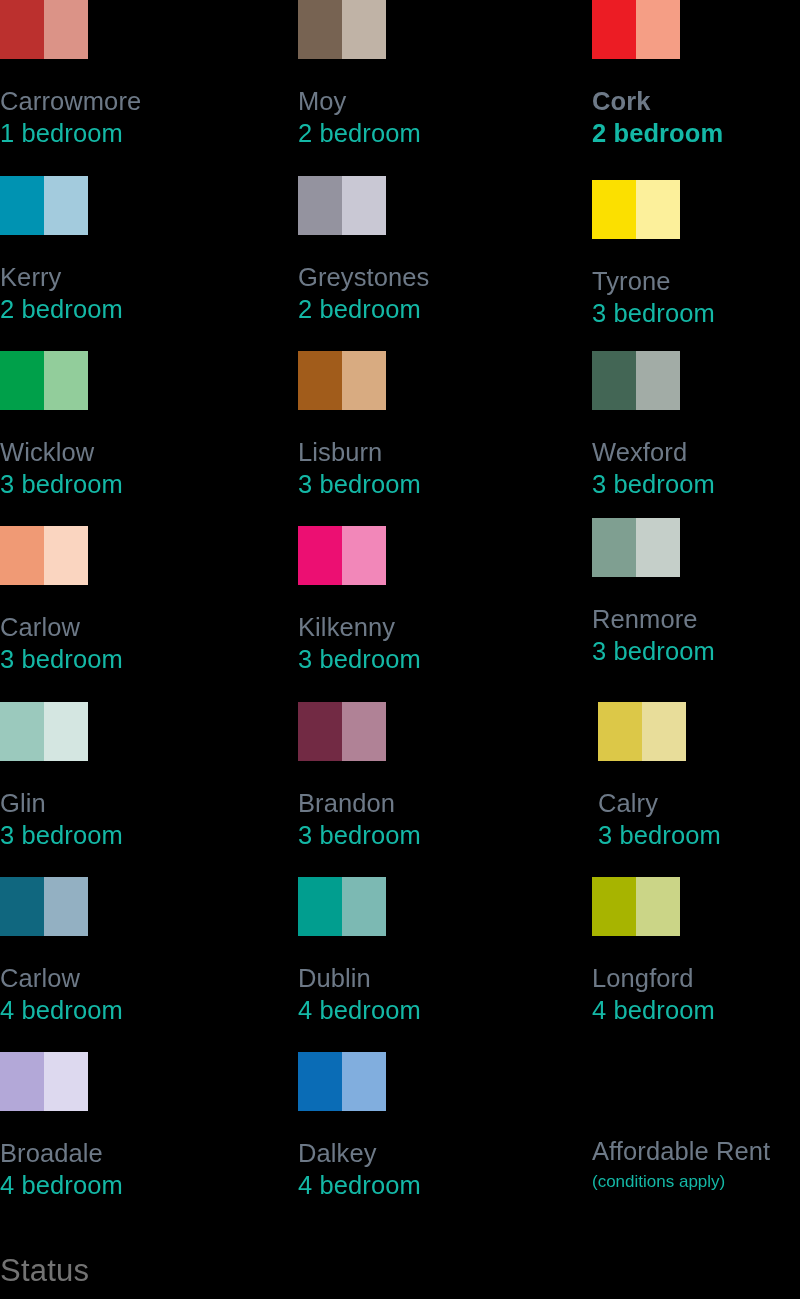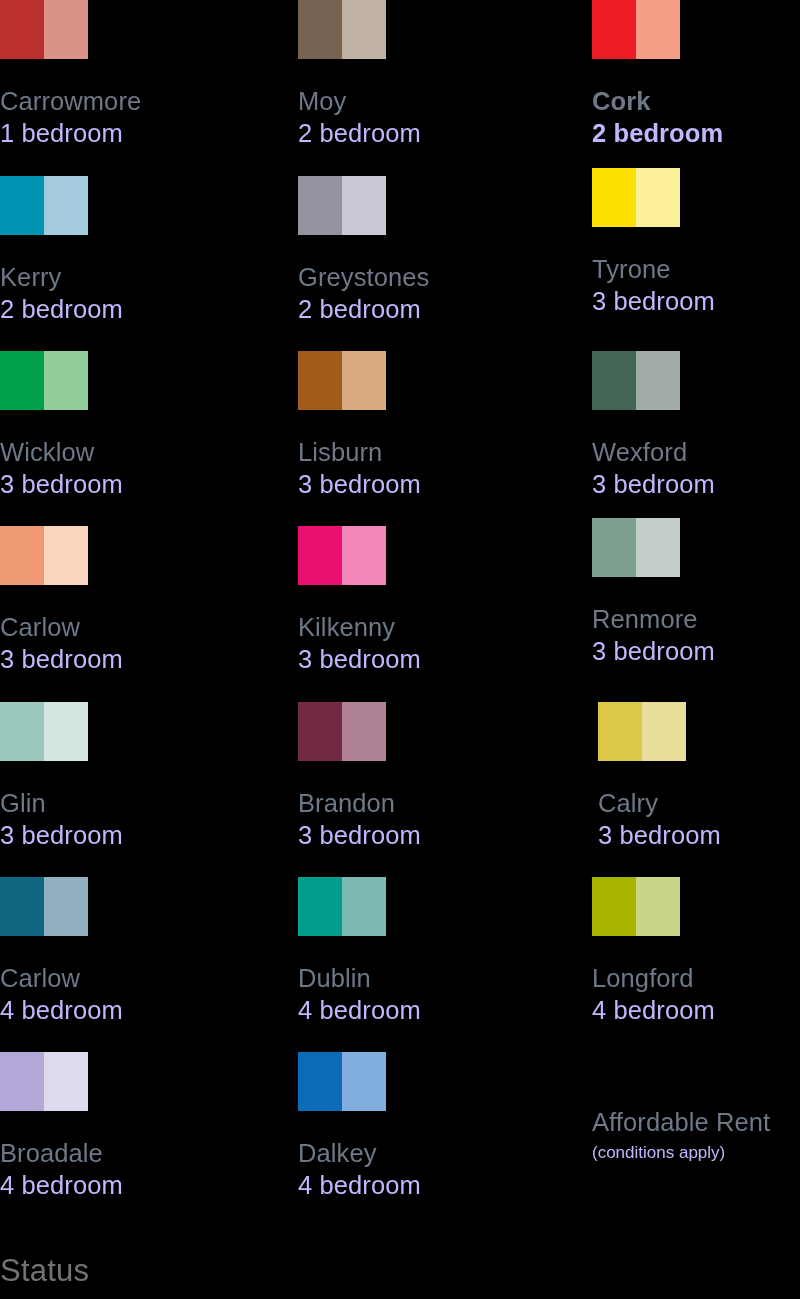--- a/index.html
+++ b/index.html
@@ -52,33 +52,33 @@
     line-height: 32px;
     color: #6d7987;
     letter-spacing: 0.1px;
     white-space: nowrap;
   }
 
   .cell-sub {
     display: block;
     font-size: 25.5px;
     line-height: 32px;
-    color: #c4b5fd;
+    color: #14b8a6;
     letter-spacing: 0.1px;
     white-space: nowrap;
   }
 
   .cell-sub.small {
     font-size: 17px;
     line-height: 30px;
     letter-spacing: 0px;
   }
 
   .no-swatch .cell-text {
-    margin-top: 54px;
+    margin-top: 83px;
   }
 
   #status-heading {
     position: absolute;
     left: 0;
     top: 1252px;
     font-size: 31px;
     line-height: 38px;
     color: #737373;
     letter-spacing: 0.2px;
@@ -132,21 +132,21 @@
     <div class="legend-cell" style="left: 298px; top: 176px;">
       <div class="swatch">
         <span class="swatch-half" style="background: rgb(148, 147, 159);"></span>
         <span class="swatch-half" style="background: rgb(201, 200, 212);"></span>
       </div>
       <div class="cell-text">
         <span class="cell-name">Greystones</span>
         <span class="cell-sub">2 bedroom</span>
       </div>
     </div>
-    <div class="legend-cell" style="left: 592px; top: 168px;">
+    <div class="legend-cell" style="left: 592px; top: 180px;">
       <div class="swatch">
         <span class="swatch-half" style="background: rgb(251, 224, 0);"></span>
         <span class="swatch-half" style="background: rgb(252, 240, 155);"></span>
       </div>
       <div class="cell-text">
         <span class="cell-name">Tyrone</span>
         <span class="cell-sub">3 bedroom</span>
       </div>
     </div>
     <div class="legend-cell" style="left: 0px; top: 351px;">

